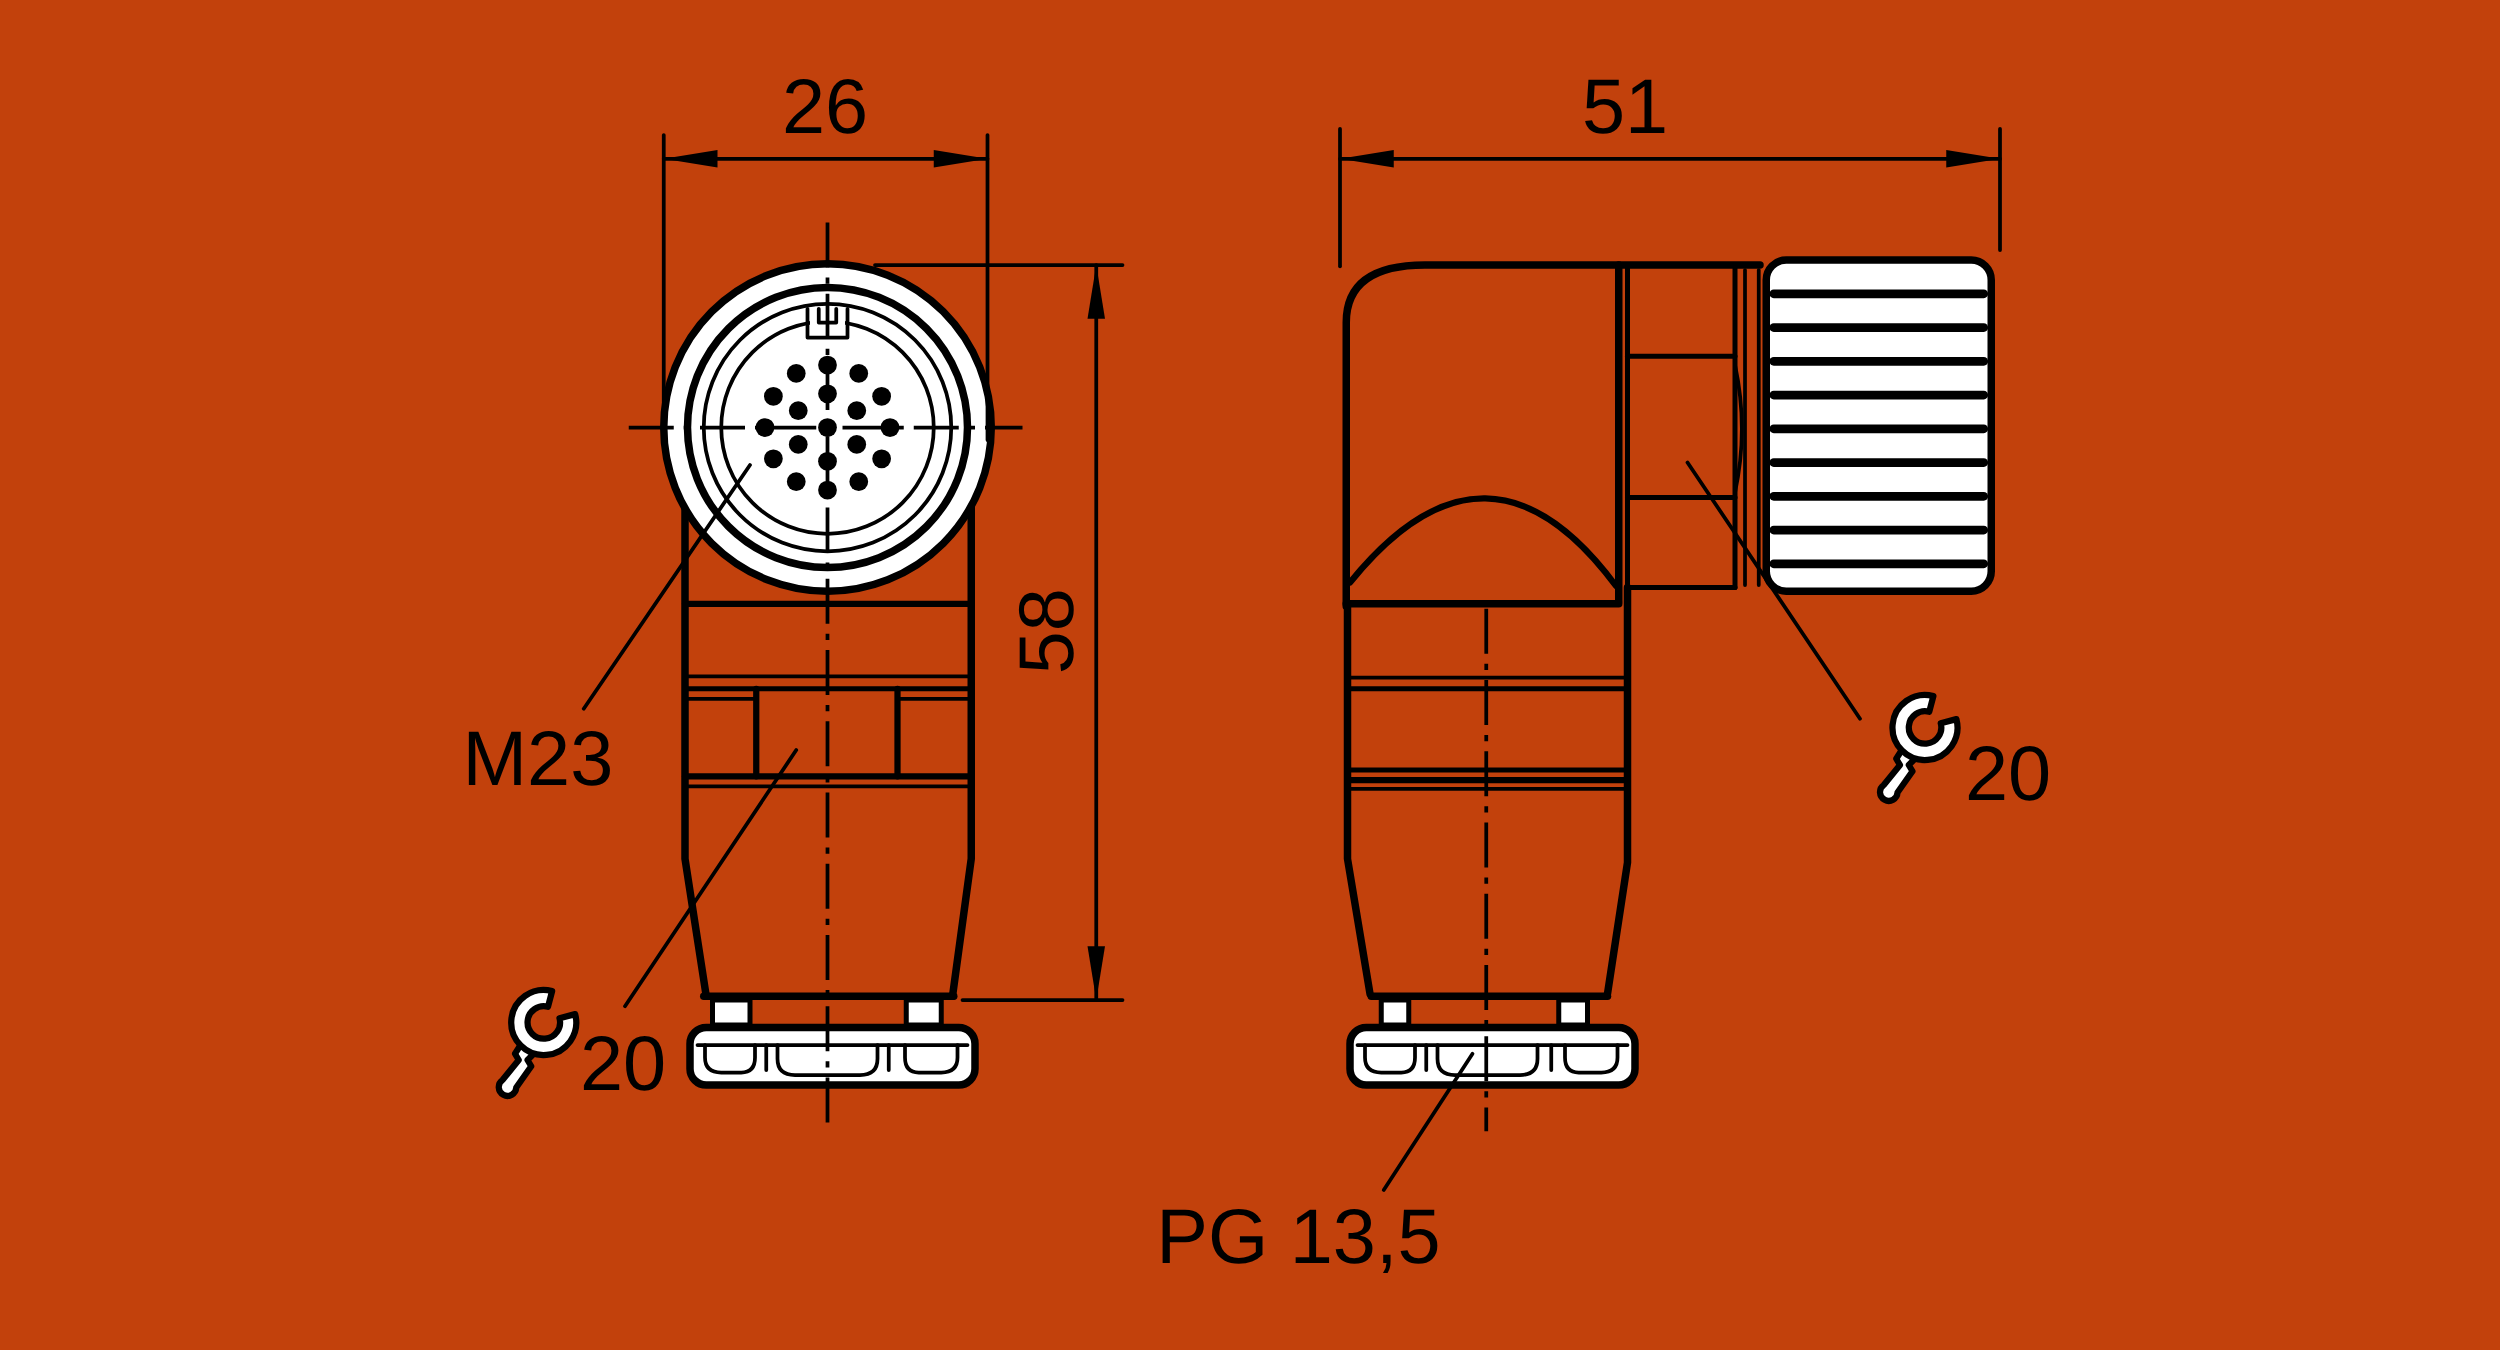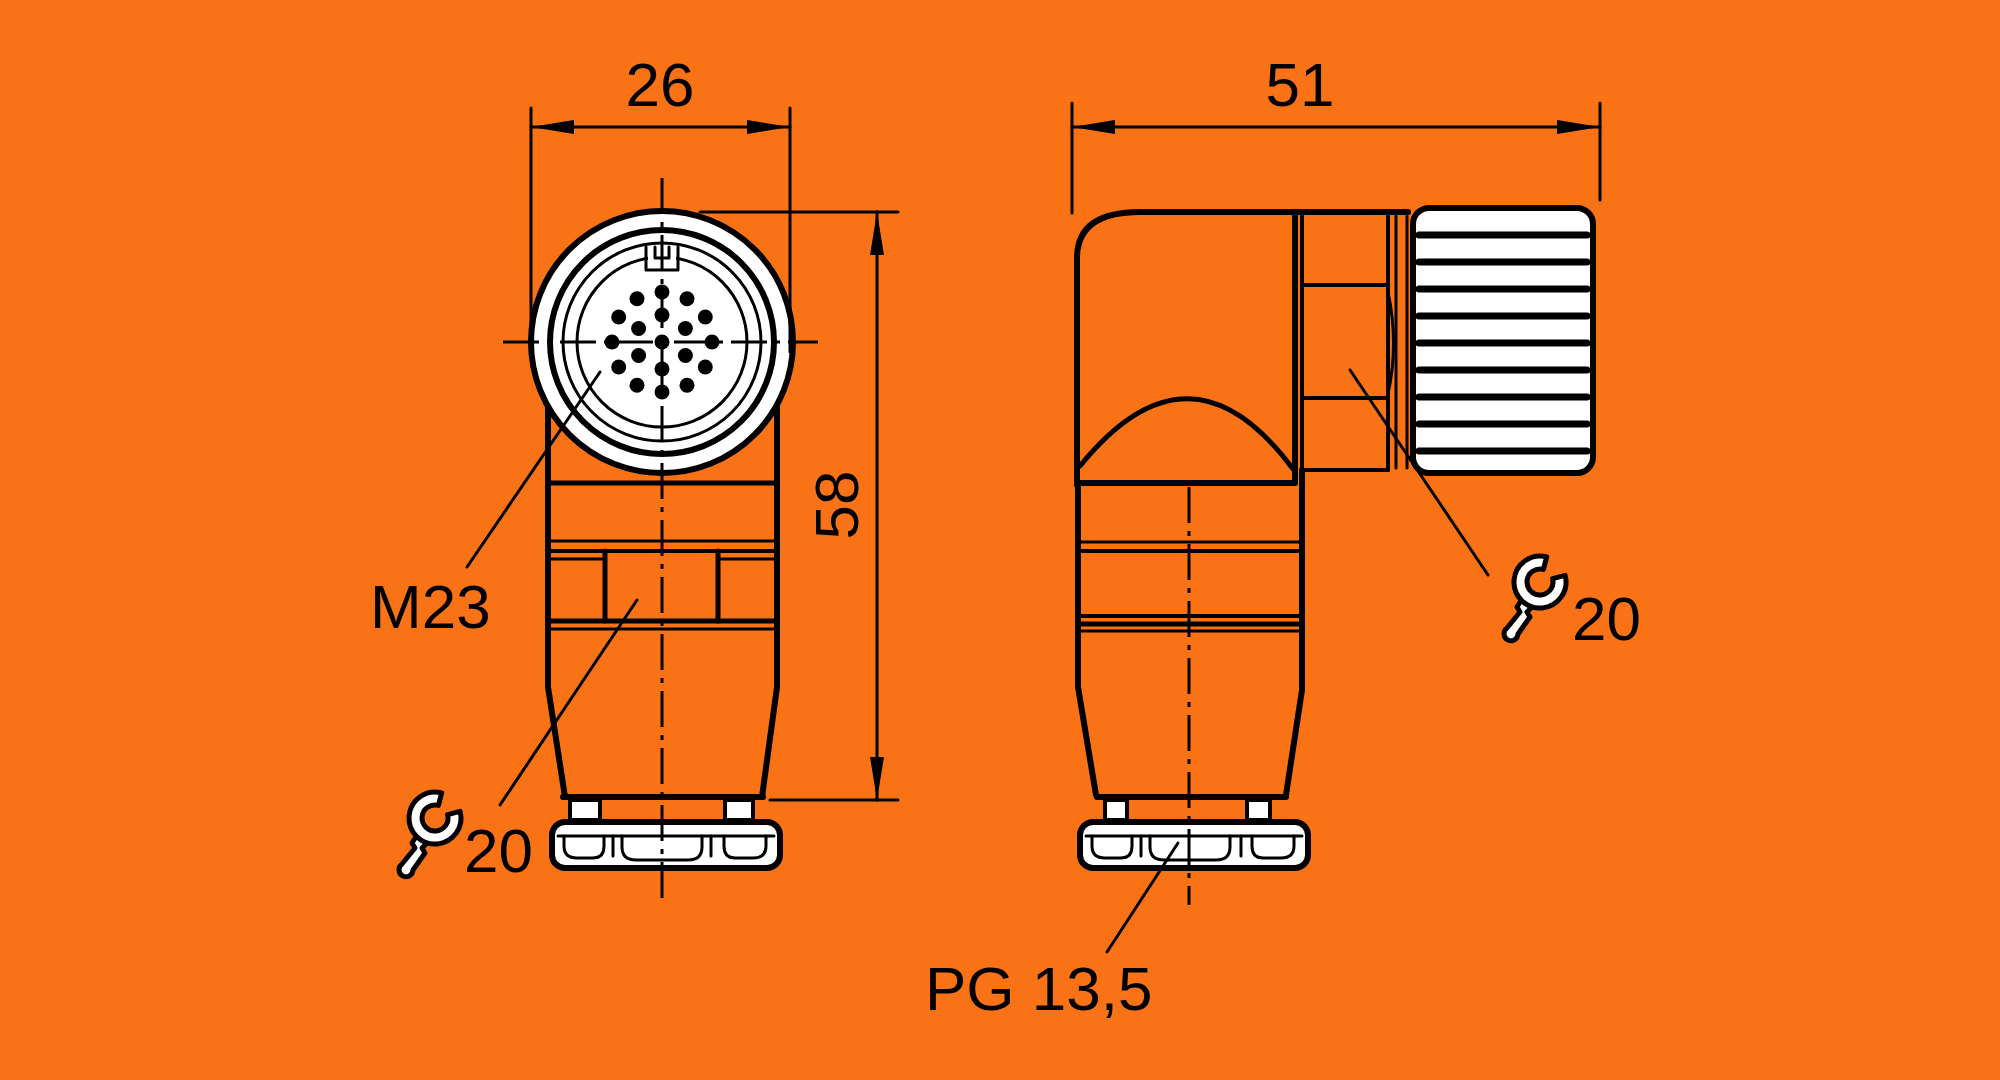--- a/index.html
+++ b/index.html
@@ -8,21 +8,21 @@
     background: #ffffff;
     width: 2000px;
     height: 1080px;
     overflow: hidden;
     font-family: "Liberation Sans", sans-serif;
   }
   .stage {
     position: relative;
     width: 2000px;
     height: 1080px;
-    background: #f97316;
+    background: #c2410c;
   }
   svg { display: block; }
   text {
     font-family: "Liberation Sans", sans-serif;
     font-size: 62px;
     fill: #000000;
   }
   .outline   { stroke: #000000; fill: none; stroke-linecap: round; stroke-linejoin: round; }
   .filled    { stroke: #000000; fill: #ffffff; stroke-linejoin: round; }
   .thin      { stroke-width: 3; }

